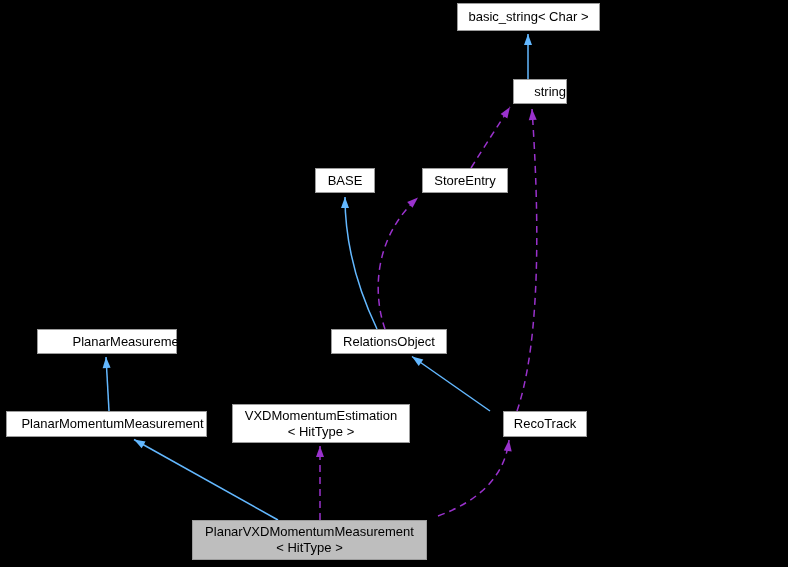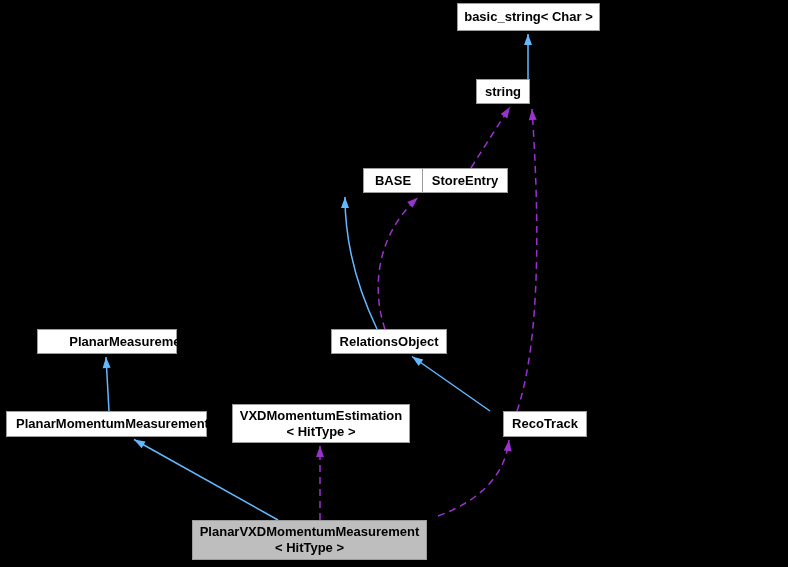--- a/index.html
+++ b/index.html
@@ -12,21 +12,20 @@
     --node-text: #000000;
   }
   html, body { margin: 0; padding: 0; background: var(--bg); }
   .canvas {
     position: relative;
     width: 788px;
     height: 567px;
     background: var(--bg);
     font-family: "Liberation Sans", sans-serif;
     overflow: hidden;
-    font-weight: bold;
   }
   svg.edge-layer { position: absolute; left: 0; top: 0; width: 788px; height: 567px; }
   .edge-inherit { stroke: var(--inherit); stroke-width: 1.5; fill: none; }
   .edge-usage   { stroke: var(--usage); stroke-width: 1.5; fill: none; stroke-dasharray: 7 5; }
   .arrow-inherit-fill { fill: var(--inherit); }
   .arrow-usage-fill   { fill: var(--usage); }
   .node {
     position: absolute;
     box-sizing: border-box;
     background: var(--node-fill);
@@ -69,25 +68,25 @@
     <path class="edge-usage" d="M385,329 C374,298 371,240 418,197.5" marker-end="url(#arrow-usage)"></path>
     <path class="edge-usage" d="M517,411 C536,355 542,255 532,109" marker-end="url(#arrow-usage)"></path>
     <path class="edge-usage" d="M320,520 L320,446" marker-end="url(#arrow-usage)"></path>
     <path class="edge-usage" d="M438,516 Q503,492 509,440" marker-end="url(#arrow-usage)"></path>
   </svg>
 
   <div class="node" style="left:457px; top:3px; width:143px; height:28px;">
     <span>basic_string&lt; Char &gt;</span>
   </div>
 
-  <div class="node" style="left:476px; top:79px; width:54px; height:25px;">
+  <div class="node" style="left:513px; top:79px; width:54px; height:25px;align-items:flex-end;">
     <span>string</span>
   </div>
 
-  <div class="node" style="left:315px; top:168px; width:60px; height:25px;margin-left:48px;">
+  <div class="node" style="left:315px; top:168px; width:60px; height:25px;">
     <span>BASE</span>
   </div>
 
   <div class="node" style="left:422px; top:168px; width:86px; height:25px;">
     <span>StoreEntry</span>
   </div>
 
   <div class="node" style="left:331px; top:329px; width:116px; height:25px;">
     <span>RelationsObject</span>
   </div>

